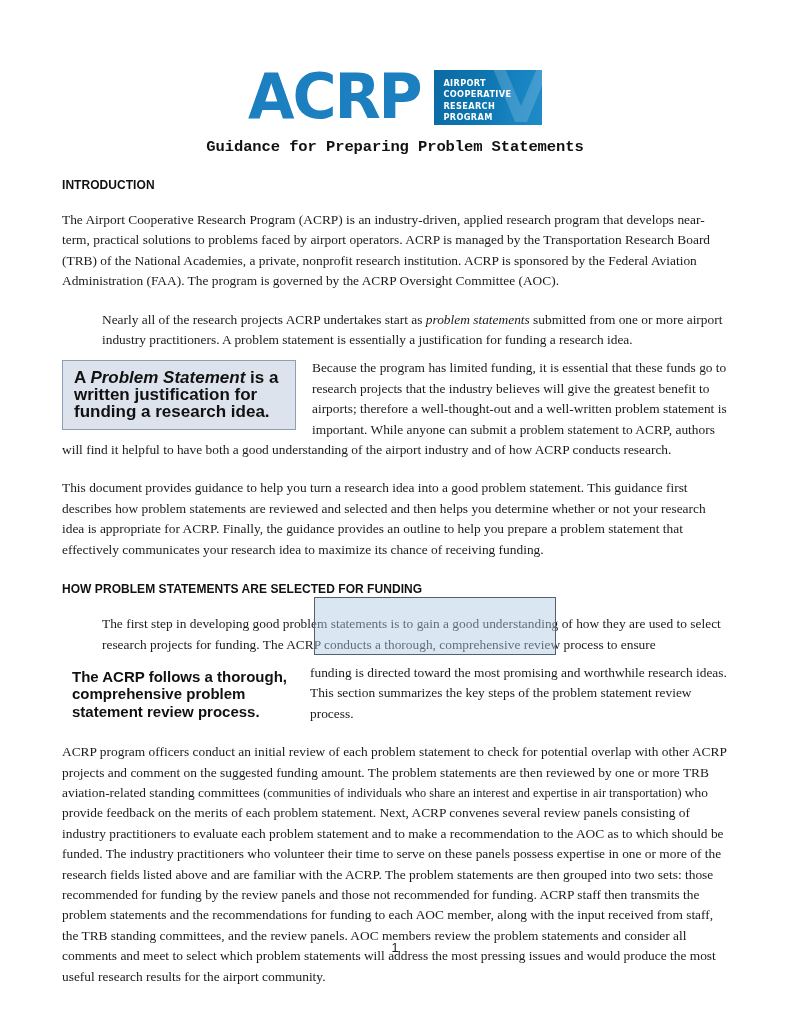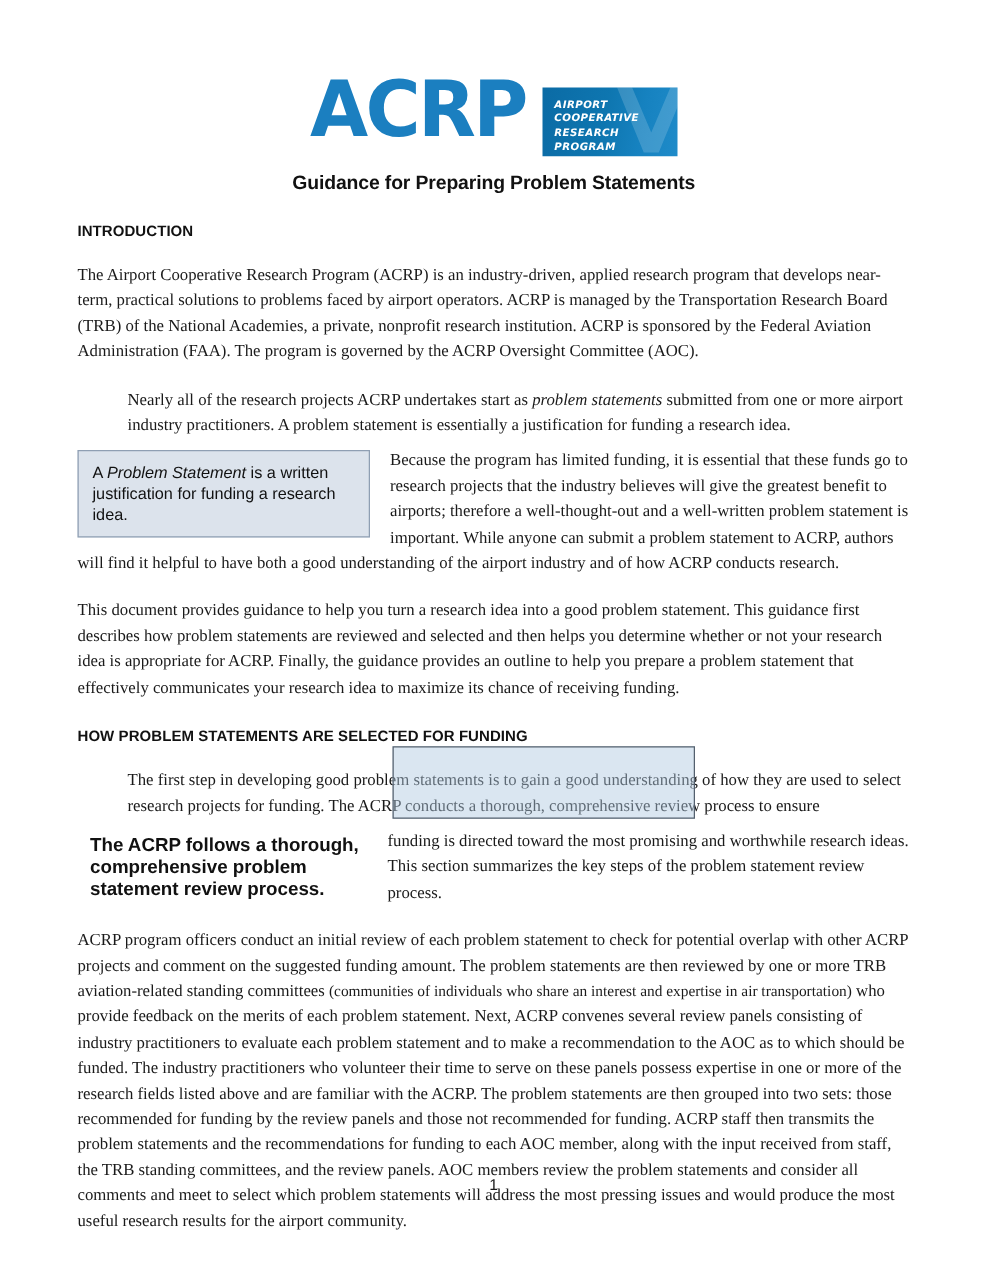--- a/index.html
+++ b/index.html
@@ -29,42 +29,41 @@
     position: absolute;
     left: 0;
     right: 0;
     top: 48px;
     display: flex;
     justify-content: center;
     align-items: flex-start;
   }
   .logo-inner {
     display: flex;
-    align-items: center;
+    align-items: flex-end;
     gap: 9px;
   }
   .logo-acrp {
     font-family: "DejaVu Sans", sans-serif;
     font-weight: 700;
     font-size: 62px;
     line-height: 0.92;
     letter-spacing: -2.2px;
     color: #1b7fc0;
     transform: scaleX(0.97);
     transform-origin: left top;
     margin-top: 2px;
   }
   .logo-box {
     position: relative;
     width: 108px;
     height: 55px;
     margin-top: 22px;
     background: linear-gradient(100deg, #0b6ba5 0%, #0e76b0 46%, #1682c0 72%, #1f8bc9 100%);
     overflow: hidden;
-    font-style: italic;
   }
   .logo-box .vmark {
     position: absolute;
     right: -8px;
     top: -4px;
     width: 62px;
     height: 62px;
     opacity: 0.30;
   }
   .logo-box .vmark svg { display:block; }
@@ -85,20 +84,21 @@
   .doc-title {
     position: absolute;
     left: 62px;
     right: 62px;
     top: 138px;
     text-align: center;
     font-size: 15.5px;
     font-weight: 700;
     letter-spacing: -0.1px;
     color: #111;
+    font-family: Liberation Mono, monospace;
   }
 
   .content {
     position: absolute;
     left: 62px;
     top: 178px;
     width: 666px;
   }
 
   h2.section {
@@ -126,22 +126,22 @@
 
   
   .callout-float {
     float: left;
     width: 234px;
     box-sizing: border-box;
     margin: 2px 16px 6px 0;
     padding: 8px 10px 9px 11px;
     background: #dce3ec;
     border: 1px solid #8f9fb3;
-    font-size: 13px;
-    font-weight: 400;
+    font-size: 17px;
+    font-weight: 700;
     line-height: 17px;
     color: #111;
   }
   .callout-plain {
     float: left;
     width: 238px;
     box-sizing: border-box;
     margin: 3px 10px 6px 0;
     padding: 2px 0 0 10px;
     font-size: 15px;

